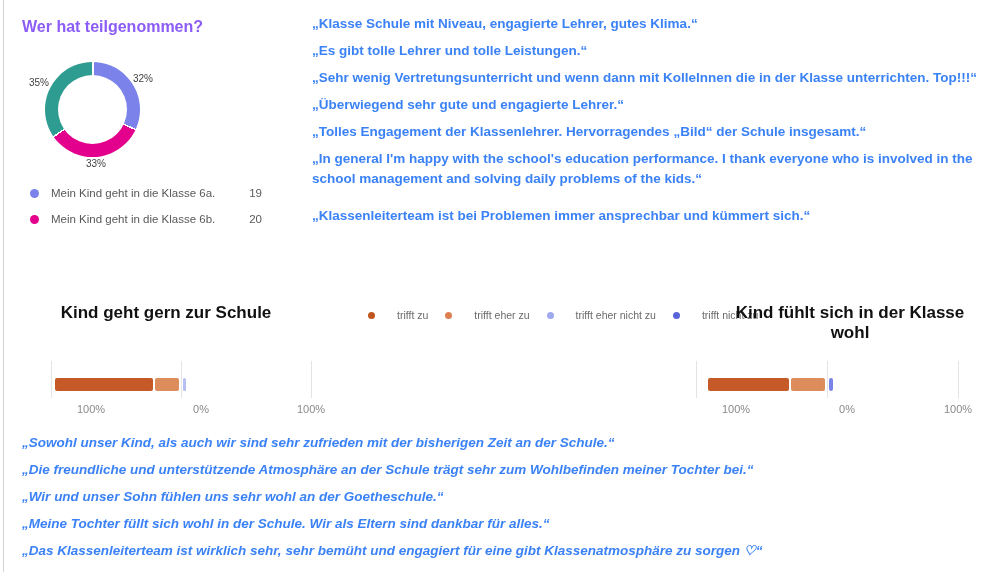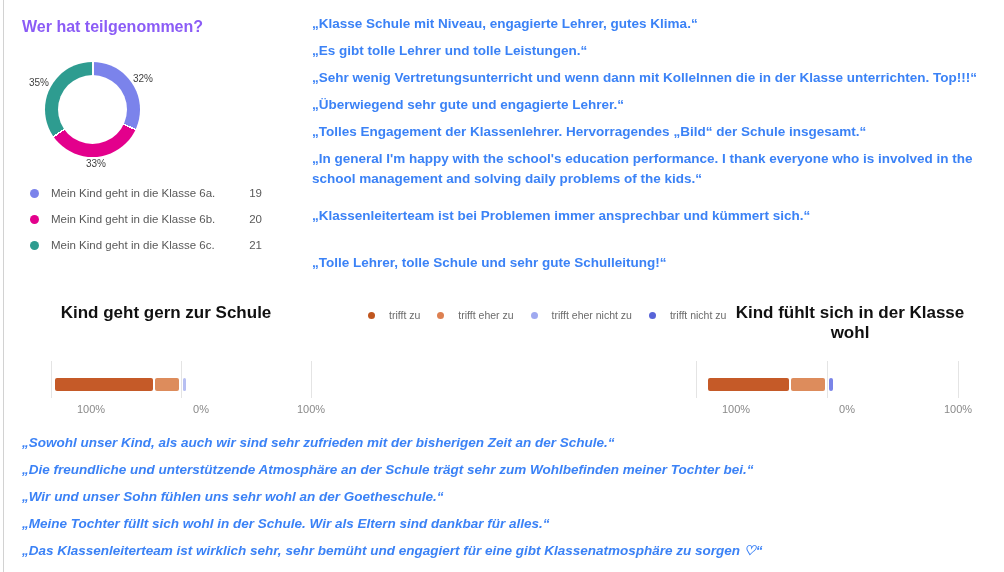--- a/index.html
+++ b/index.html
@@ -19,28 +19,28 @@
   .dl-row {display:flex; align-items:center; height:26px;}
   .dl-dot {width:9px; height:9px; border-radius:50%; margin-right:12px; flex:none;}
   .dl-label {flex:1; font-size:11.5px; color:#595959;}
   .dl-count {font-size:11.5px; color:#595959; width:22px; text-align:right;}
 
   
   .quotes-top {position:absolute; left:312px; top:14px; width:676px;}
   .quotes-bottom {position:absolute; left:22px; top:433px; width:960px;font-style:italic;}
   .quote {margin:0 0 7px 0; font-size:13.5px; font-weight:bold; color:#3b82f6; line-height:20px;}
   .quotes-top .quote:nth-child(6) {margin-bottom:17px;}
-  .quotes-top .quote:nth-child(7) {margin-bottom:27px;}
+  .quotes-top .quote:nth-child(7) {margin-bottom:16px;}
 
   
   .chart-title {position:absolute; top:303px; margin:0; width:260px; text-align:center;
                 font-size:17px; font-weight:bold; color:#111;}
   .ct-left {left:36px;} .ct-right {left:720px;}
   .likert-legend {position:absolute; left:368px; top:309px; display:flex; gap:17px; align-items:center;}
-  .ll-item {display:flex; align-items:center; gap:14px;}
+  .ll-item {display:flex; align-items:center; gap:22px;}
   .ll-dot {width:7px; height:7px; border-radius:50%;}
   .ll-label {font-size:10.5px; color:#6b6b6b;}
 
   .likert {position:absolute; top:361px; height:52px;}
   .lk-1 {left:51px; width:260px;} .lk-2 {left:696px; width:262px;}
   .plot {position:relative; width:100%; height:37px;}
   .grid {position:absolute; top:0; bottom:0; width:1px; background:#e4e4e4;}
   .g0 {left:0;} .g50 {left:50%;} .g100 {left:100%;}
   .bars-left {position:absolute; left:0; right:50%; top:17px; height:13px;
               display:flex; justify-content:flex-end; align-items:center; gap:2px; padding-right:2px;}
@@ -66,36 +66,30 @@
       <div class="dl-row">
         <span class="dl-dot" style="background:#7B83EB"></span>
         <span class="dl-label">Mein Kind geht in die Klasse 6a.</span>
         <span class="dl-count">19</span>
       </div>
       <div class="dl-row">
         <span class="dl-dot" style="background:#E3008C"></span>
         <span class="dl-label">Mein Kind geht in die Klasse 6b.</span>
         <span class="dl-count">20</span>
       </div>
-      <div class="dl-row">
-        <span class="dl-dot" style="background:#2E9C90"></span>
-        <span class="dl-label">Mein Kind geht in die Klasse 6c.</span>
-        <span class="dl-count">21</span>
-      </div>
     </div>
 
   <div class="quotes-top" id="top-quotes">
       <p class="quote">„Klasse Schule mit Niveau, engagierte Lehrer, gutes Klima.“</p>
       <p class="quote">„Es gibt tolle Lehrer und tolle Leistungen.“</p>
       <p class="quote">„Sehr wenig Vertretungsunterricht und wenn dann mit KolleInnen die in der Klasse unterrichten. Top!!!“</p>
       <p class="quote">„Überwiegend sehr gute und engagierte Lehrer.“</p>
       <p class="quote">„Tolles Engagement der Klassenlehrer. Hervorragendes „Bild“ der Schule insgesamt.“</p>
       <p class="quote">„In general I'm happy with the school's education performance. I thank everyone who is involved in the school management and solving daily problems of the kids.“</p>
       <p class="quote">„Klassenleiterteam ist bei Problemen immer ansprechbar und kümmert sich.“</p>
-      <p class="quote">„Tolle Lehrer, tolle Schule und sehr gute Schulleitung!“</p>
     </div>
 
   <h2 class="chart-title ct-left">Kind geht gern zur Schule</h2>
   <div class="likert-legend" id="likert-legend">
       <span class="ll-item">
         <span class="ll-dot" style="background:#C0561F"></span>
         <span class="ll-label">trifft zu</span>
       </span>
       <span class="ll-item">
         <span class="ll-dot" style="background:#DD8051"></span>

